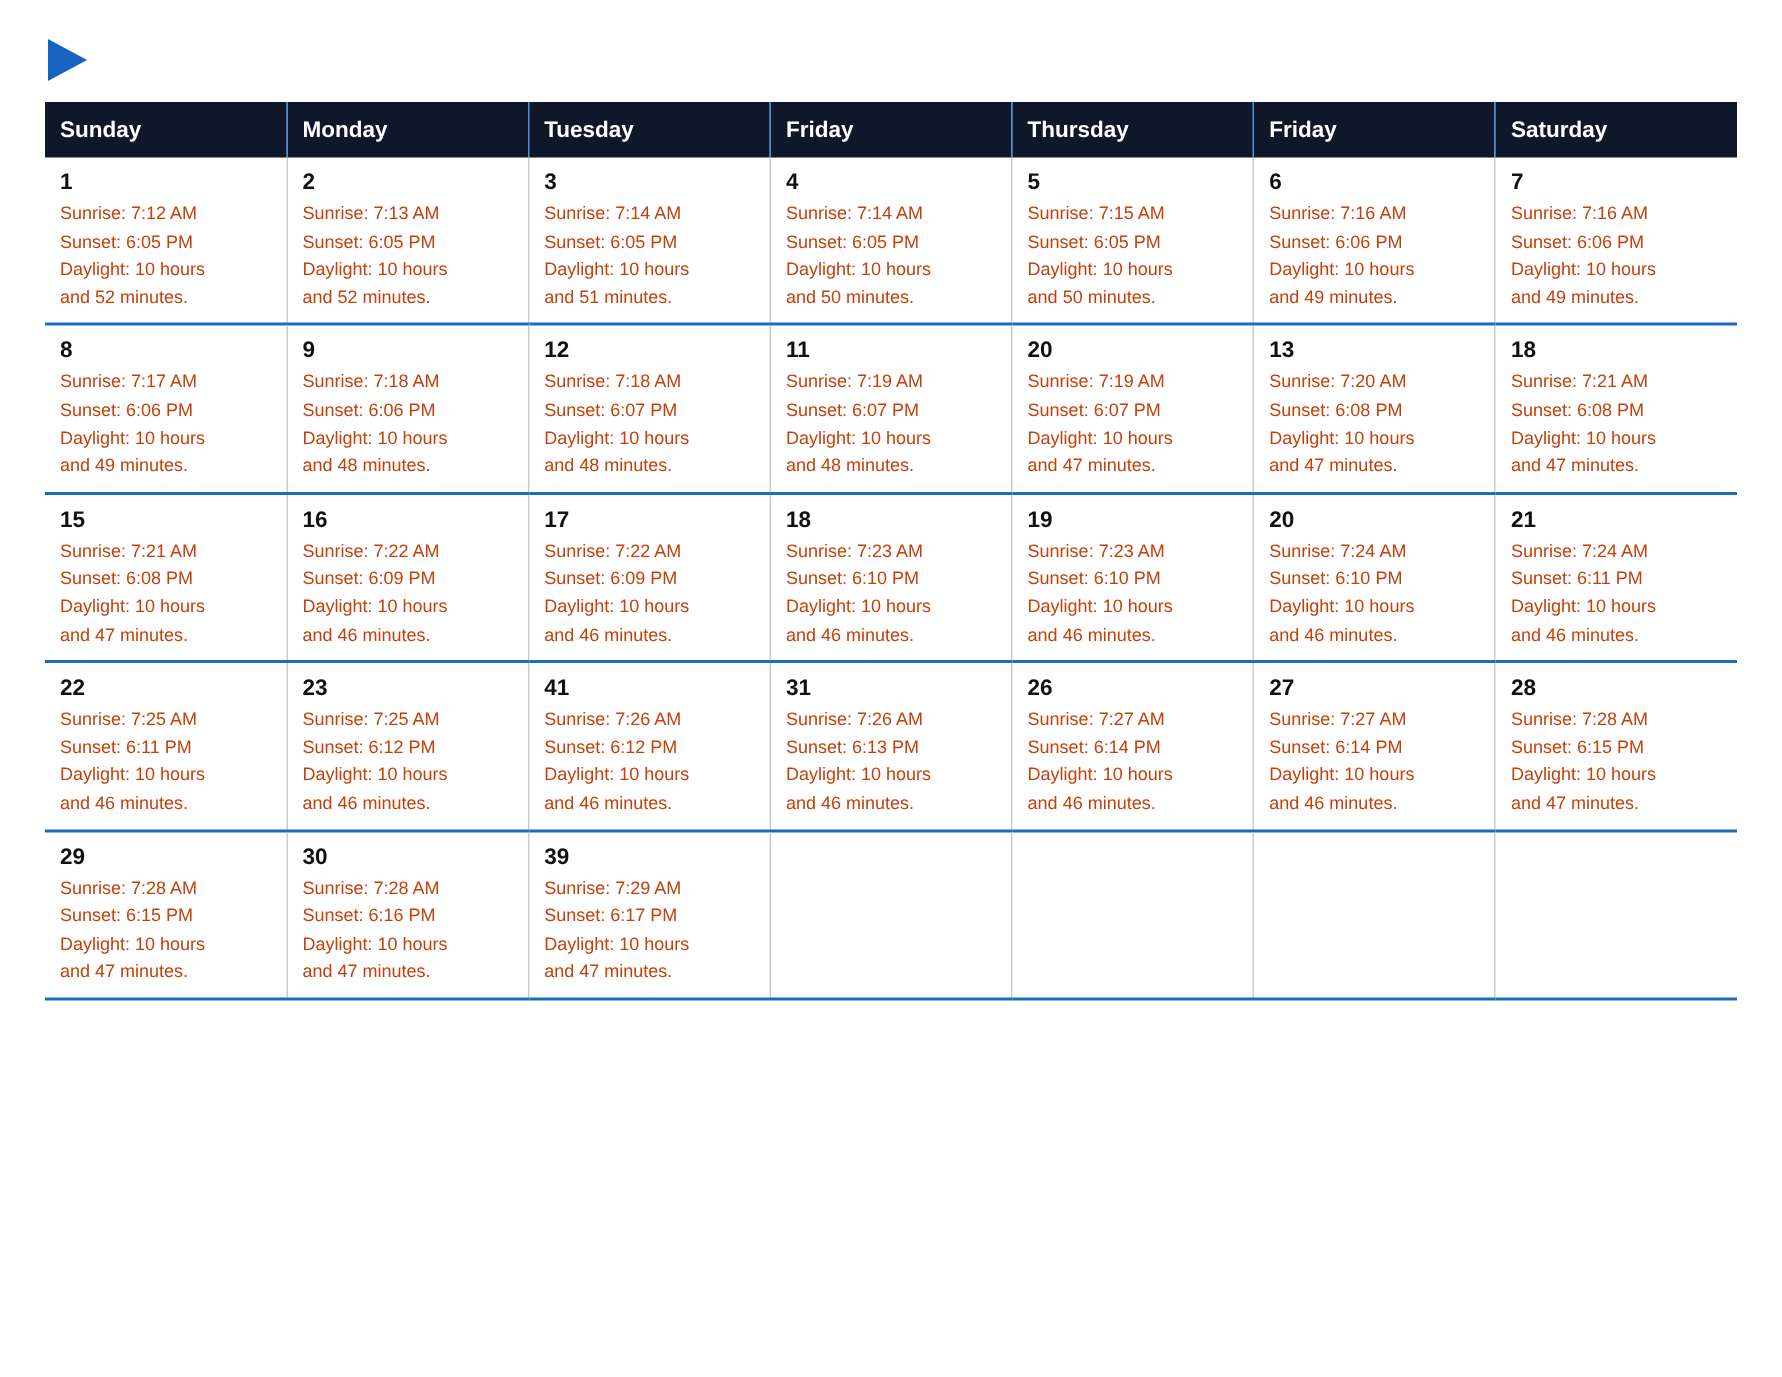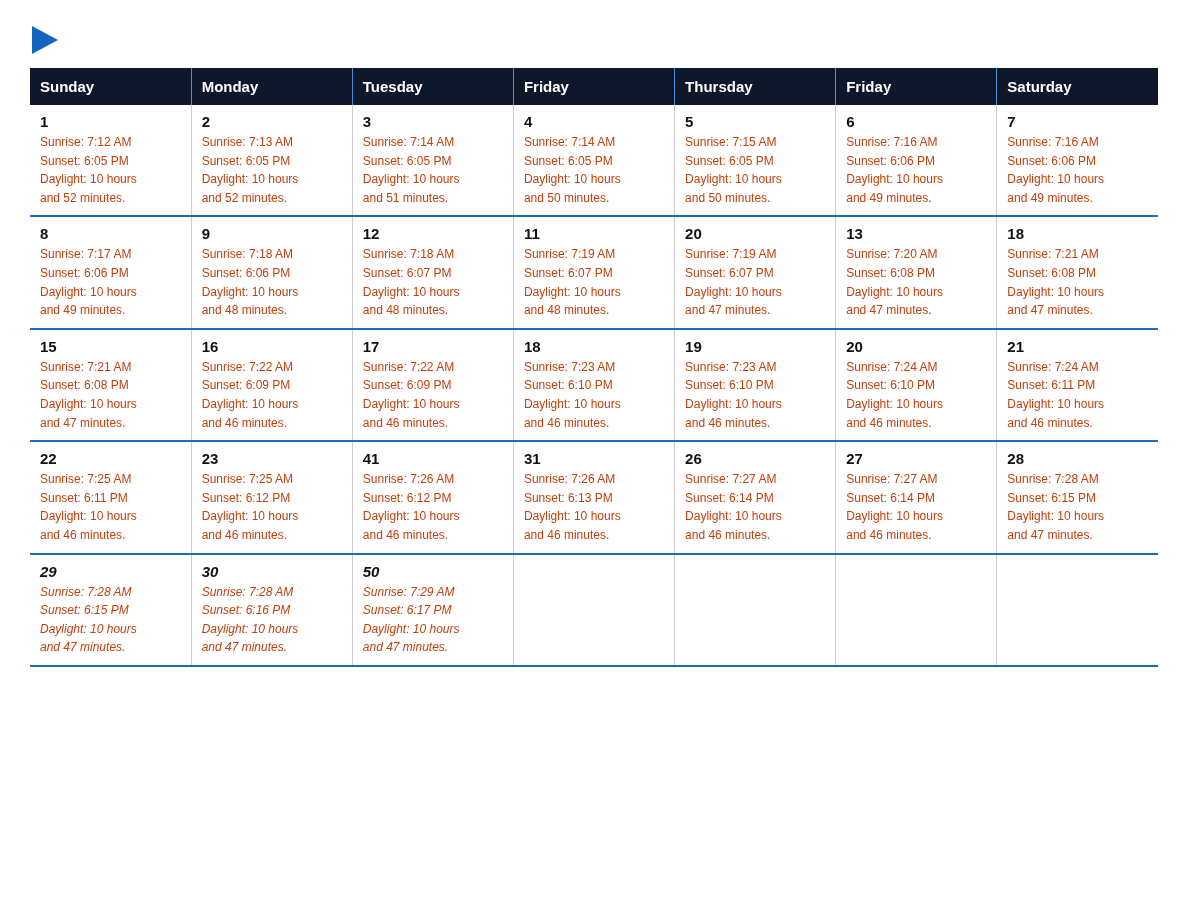--- a/index.html
+++ b/index.html
@@ -60,21 +60,20 @@
       color: #222;
       border-right: 1px solid #ccc;
       border-bottom: 2px solid #1e6bb8;
       height: 110px;
     }
     tbody tr td:last-child {
       border-right: none;
     }
     tbody tr:last-child td {
       border-bottom: 2px solid #1e6bb8;
-      font-style: italic;
     }
     .day-number {
       font-size: 15px;
       font-weight: 600;
       color: #111;
       display: block;
       margin-bottom: 3px;
     }
     .day-info {
       font-size: 12px;
@@ -242,21 +241,21 @@
       <tr>
         <td>
         <span class="day-number">29</span>
         <span class="day-info">Sunrise: 7:28 AM<br>Sunset: 6:15 PM<br>Daylight: 10 hours<br>and 47 minutes.</span>
       </td>
         <td>
         <span class="day-number">30</span>
         <span class="day-info">Sunrise: 7:28 AM<br>Sunset: 6:16 PM<br>Daylight: 10 hours<br>and 47 minutes.</span>
       </td>
         <td>
-        <span class="day-number">50</span>
+        <span class="day-number">39</span>
         <span class="day-info">Sunrise: 7:29 AM<br>Sunset: 6:17 PM<br>Daylight: 10 hours<br>and 47 minutes.</span>
       </td>
         <td class="empty-cell"></td>
         <td class="empty-cell"></td>
         <td class="empty-cell"></td>
         <td class="empty-cell"></td>
       </tr>
     </tbody>
 </table>
 

